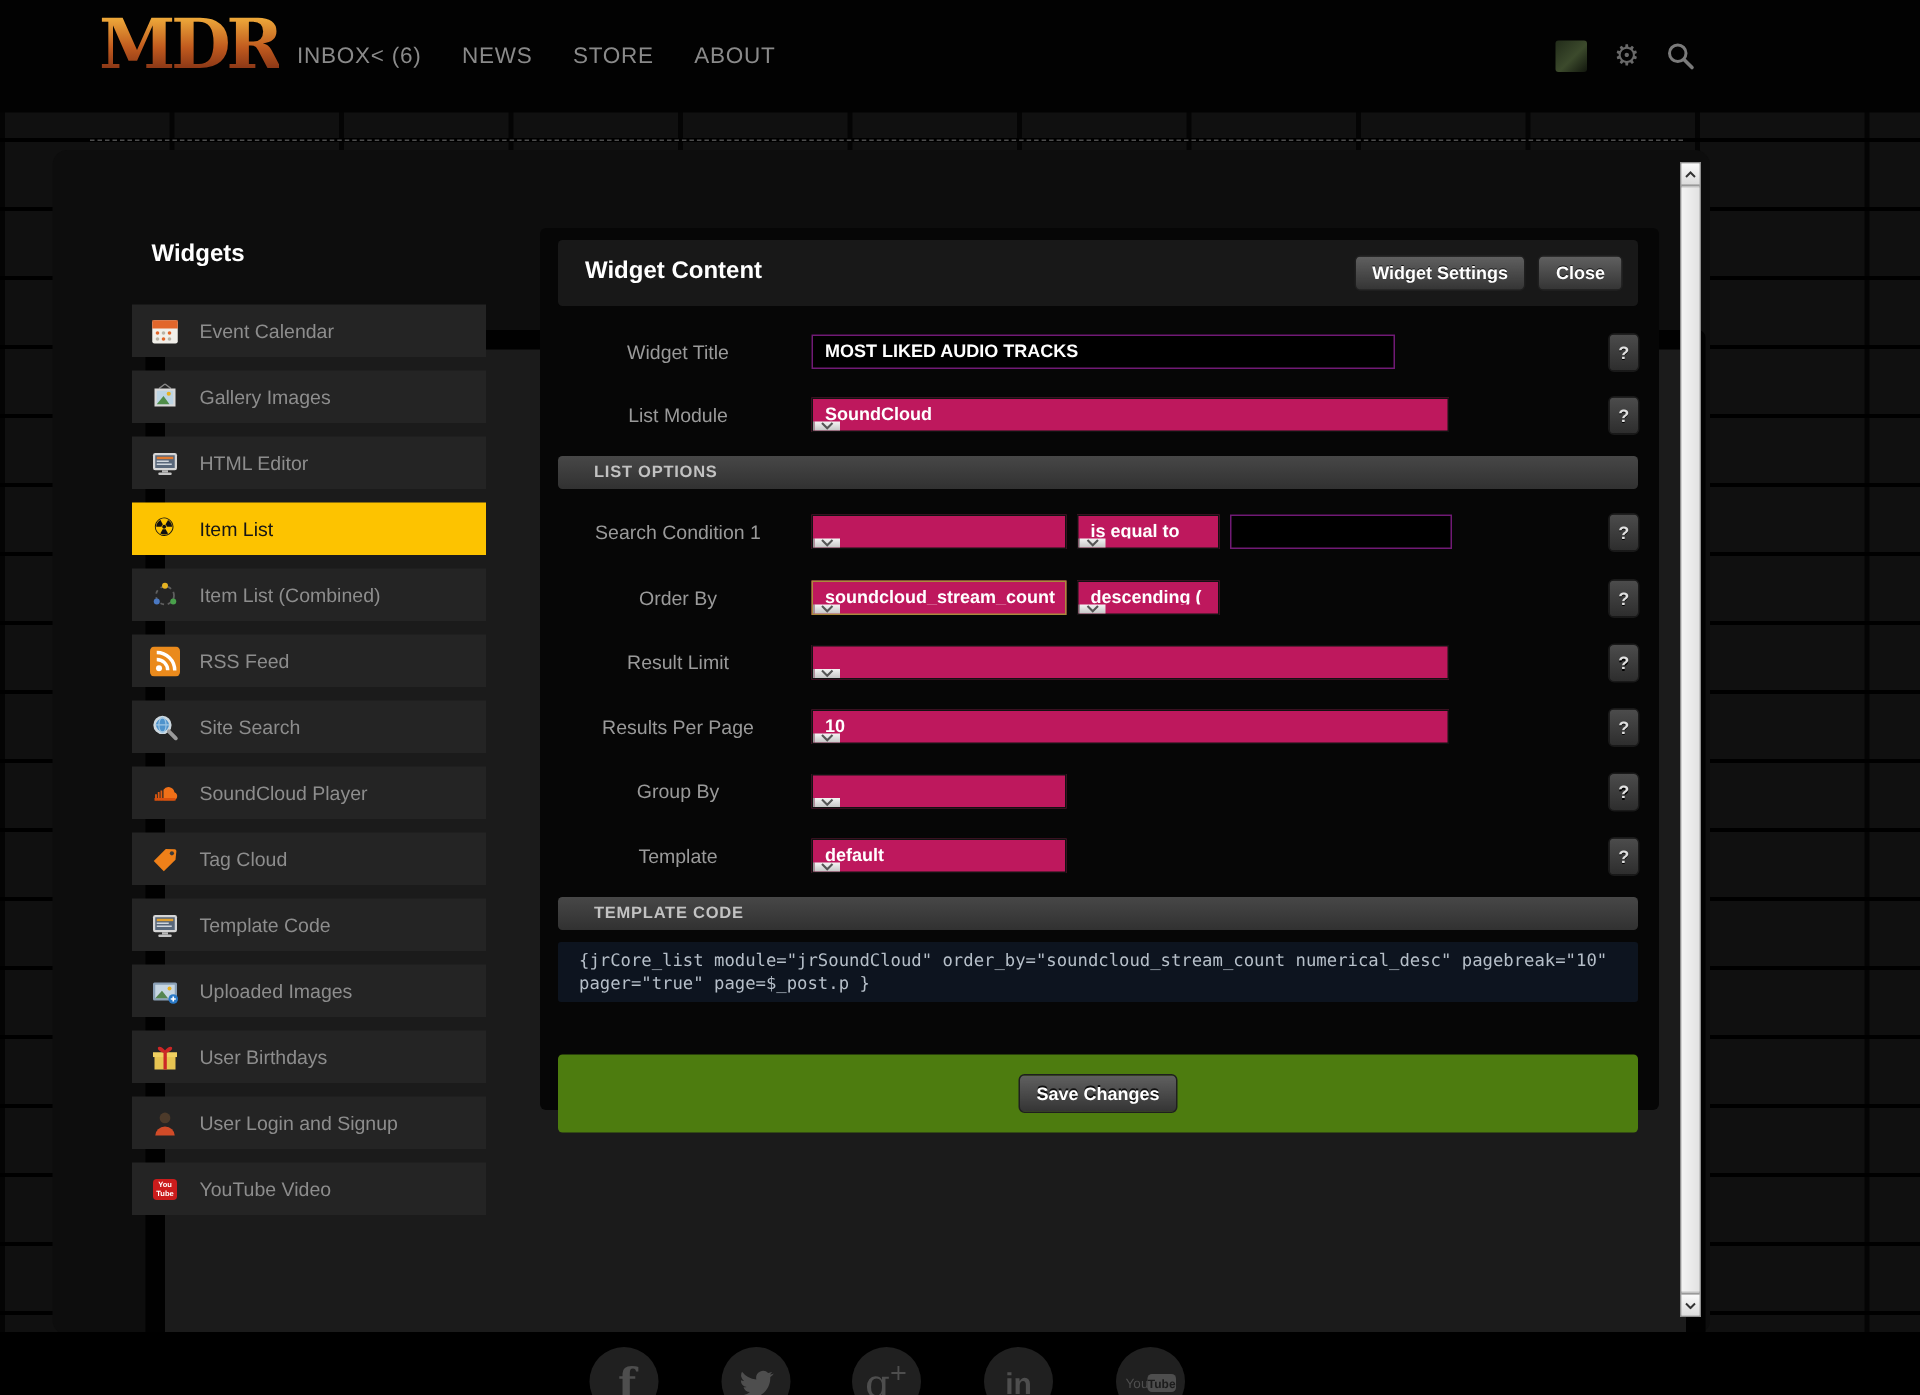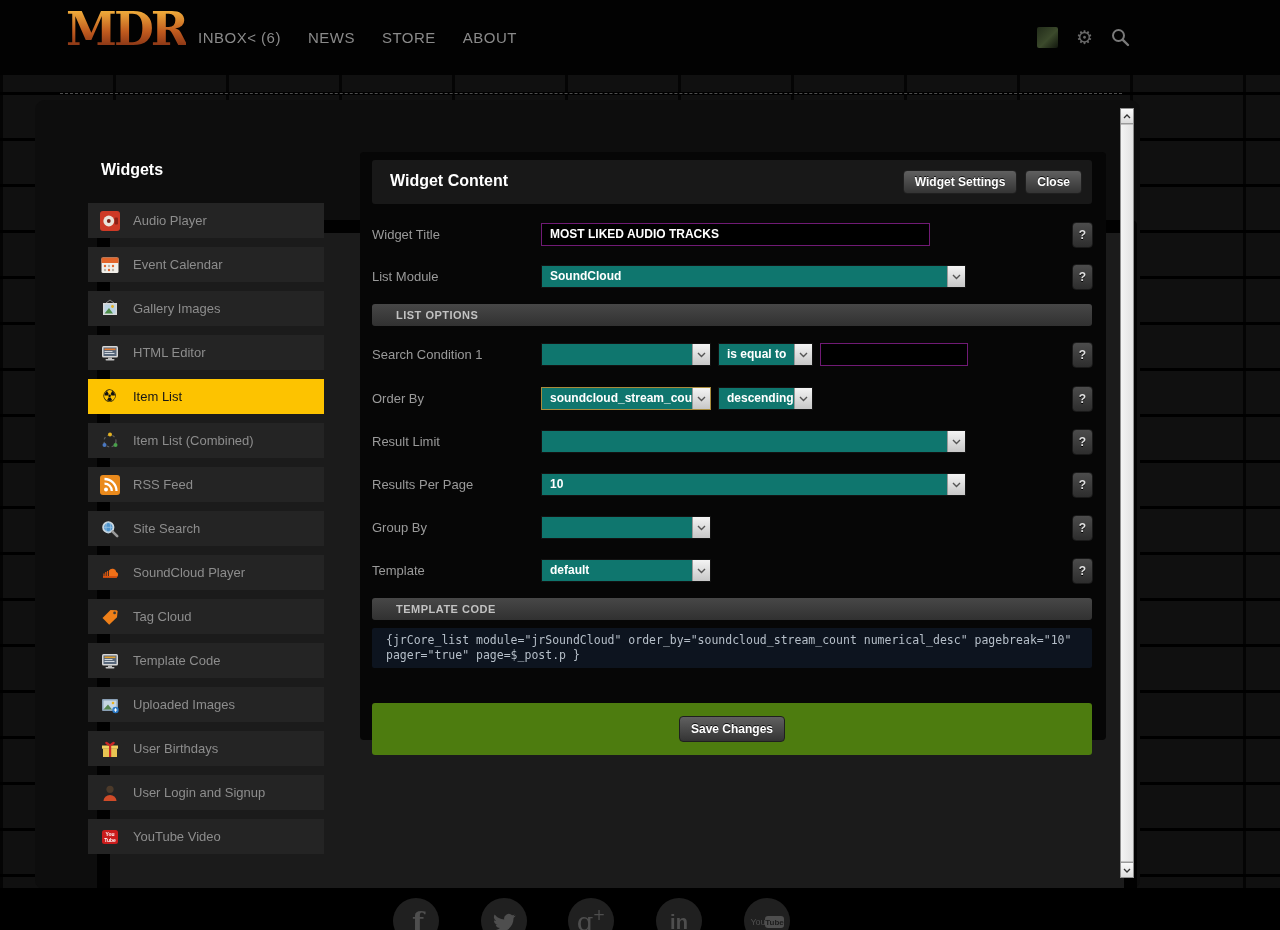--- a/index.html
+++ b/index.html
@@ -52,24 +52,24 @@
   .glyph { font-family:"DejaVu Sans", sans-serif; line-height:1; }
 
   
   .panel { position:absolute; left:336px; top:152px; width:746px; height:588px; background:#060606; border-radius:4px;margin-left:24px; }
   .panel-hdr { position:absolute; left:12px; top:8px; width:720px; height:44px; background:#181818; border-radius:3px; }
   .panel-title { position:absolute; left:18px; top:12px; color:#fff; font-size:16px; font-weight:bold; }
   .hdr-btns { position:absolute; right:10px; top:10px; display:flex; gap:8px; }
   .gbtn { background:linear-gradient(#606060,#343434); border:1px solid #1f1f1f; border-radius:4px; color:#fff;
           font-weight:bold; font-size:12px; height:24px; line-height:22px; padding:0 11px; cursor:pointer;
           text-shadow:0 -1px 0 #111; }
-  .flabel { position:absolute; left:12px; width:160px; text-align:left; color:#9a9a9a; font-size:13px; line-height:25px; white-space:nowrap; }
+  .flabel { position:absolute; left:12px; width:160px; text-align:center; color:#9a9a9a; font-size:13px; line-height:25px; white-space:nowrap; }
   .tinput { position:absolute; height:23px; background:#000; border:1px solid #701a75; color:#fff; font-size:12px; font-weight:bold;
             padding:0 8px; line-height:21px; white-space:nowrap; overflow:hidden; cursor:text; }
-  .sel { position:absolute; height:23px; background:#0f766e; border:1px solid #121212; display:flex; align-items:stretch; cursor:pointer; }
+  .sel { position:absolute; height:23px; background:#be185d; border:1px solid #121212; display:flex; align-items:stretch; cursor:pointer;flex-direction:column; }
   .sel.focus { border:1px solid #a98b3c; }
   .sel .val { flex:1; padding:0 8px; color:#fff; font-size:12px; font-weight:bold; line-height:21px; white-space:nowrap; overflow:hidden; }
   .sel .dd { width:18px; background:linear-gradient(#f4f4f4,#c7c7c7); border-left:1px solid #999; display:flex; align-items:center; justify-content:center; }
   .sechdr { position:absolute; left:12px; width:720px; height:22px; background:linear-gradient(#474747,#313131); border-radius:3px;
             color:#c2c2c2; font-size:11px; font-weight:bold; letter-spacing:0.5px; line-height:22px; padding-left:24px; }
   .help { position:absolute; left:712px; width:21px; height:26px; background:linear-gradient(#4c4c4c,#2d2d2d); border:1px solid #191919;
           border-radius:4px; color:#e0e0e0; font-weight:bold; font-size:12px; text-align:center; line-height:24px; cursor:pointer;
           text-shadow:0 1px 0 #000; }
   .codeblock { position:absolute; left:12px; top:476px; width:720px; height:40px; background:#0d141f; border-radius:2px;
                font-family:"DejaVu Sans Mono", monospace; font-size:11.5px; color:#b6bfc9; padding:5px 14px; line-height:15px;
@@ -106,31 +106,20 @@
 <div class="dashed-line"></div>
 
 <div class="modal-outer">
   <div class="inner-panel"></div>
 </div>
 
 <div class="sidebar">
   <div class="sidebar-title">Widgets</div>
   <div class="widget-list">
 
-    <div class="w-item">
-      <span class="w-icon">
-        <svg width="20" height="20">
-            <rect width="20" height="20" rx="3" fill="#ce3a26"></rect>
-            <rect x="14.5" y="6.5" width="3.5" height="7" rx="1" fill="#8c2116"></rect>
-            <circle cx="8.8" cy="10" r="5.4" fill="#e9e4da"></circle>
-            <circle cx="8.8" cy="10" r="1.9" fill="#7a1f15"></circle>
-          </svg>
-      </span>
-      <span>Audio Player</span>
-    </div>
 
     <div class="w-item">
       <span class="w-icon">
         <svg width="20" height="20">
             <rect x="1.5" y="2.5" width="17" height="15.5" rx="1.5" fill="#f1efe9"></rect>
             <rect x="1.5" y="2.5" width="17" height="5.5" fill="#e2662b"></rect>
             <circle cx="5" cy="11" r="1.2" fill="#e2662b"></circle>
             <circle cx="9" cy="11" r="1.2" fill="#b9b3a6"></circle>
             <circle cx="13" cy="11" r="1.2" fill="#e2662b"></circle>
             <circle cx="5" cy="15" r="1.2" fill="#b9b3a6"></circle>

